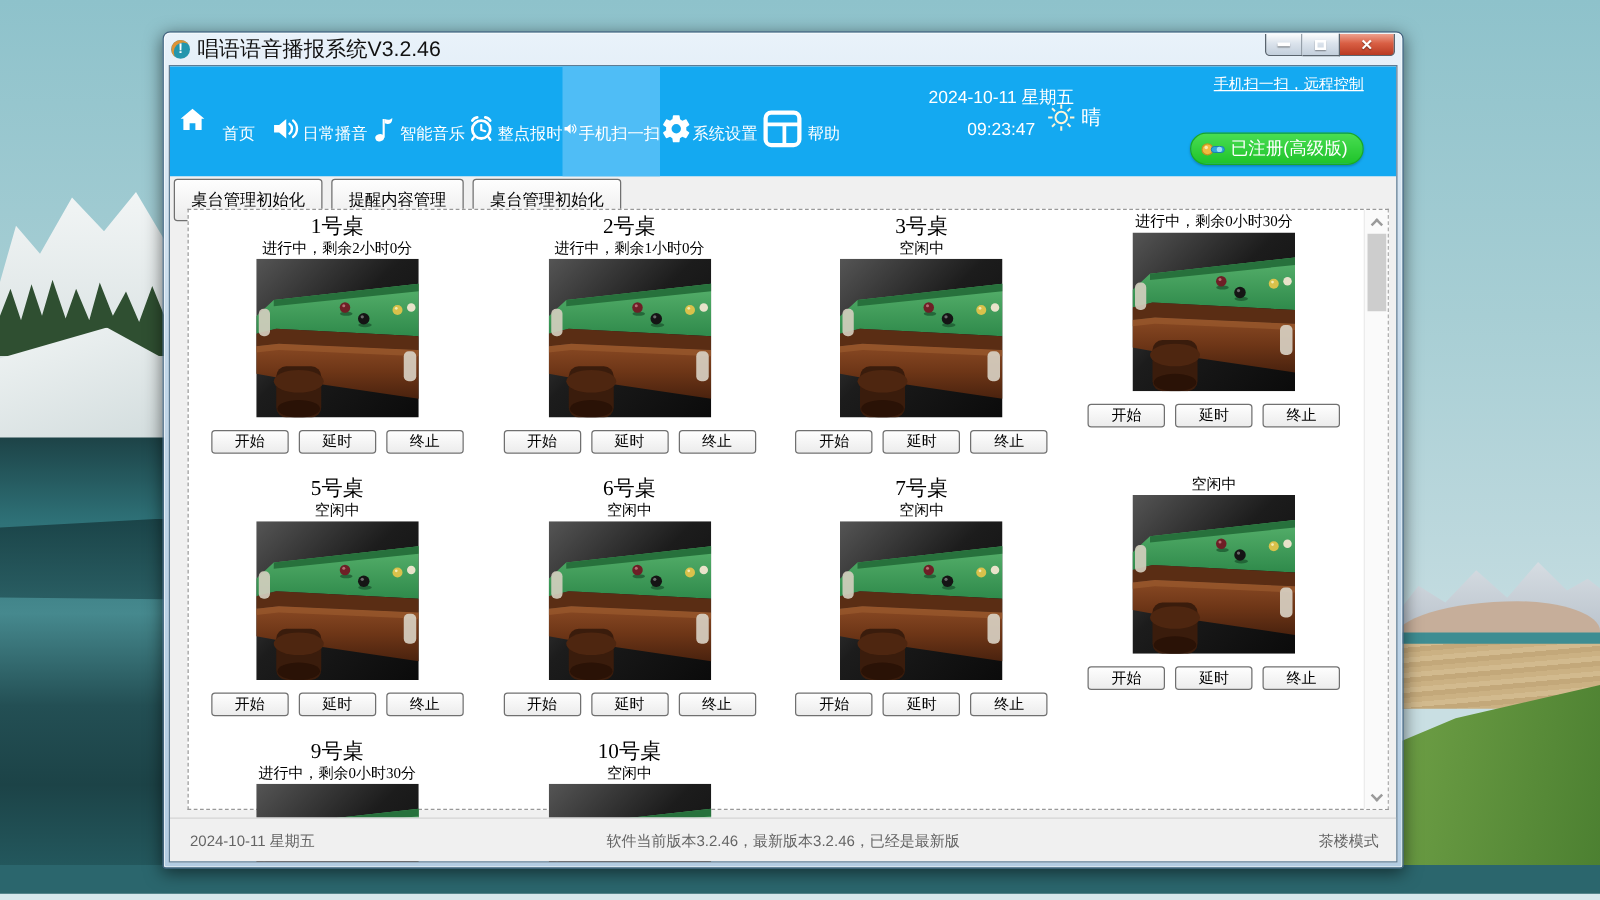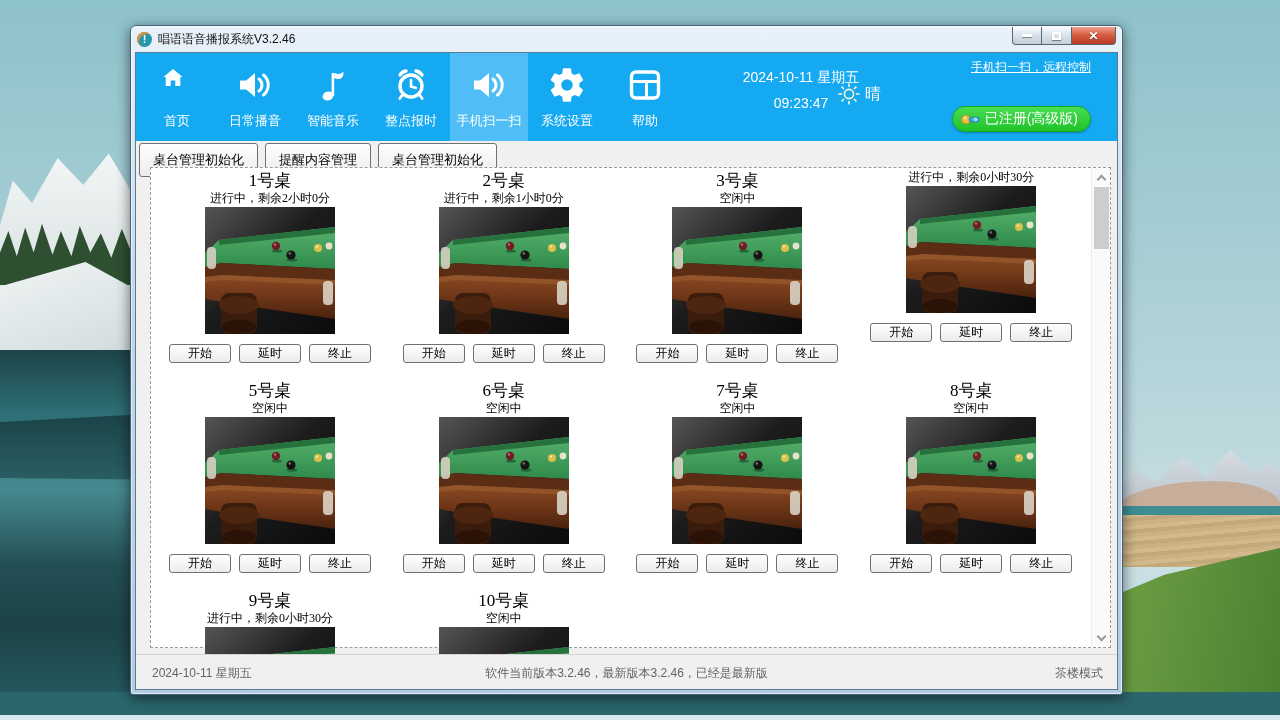--- a/index.html
+++ b/index.html
@@ -36,36 +36,36 @@
   
   #win { position:absolute; left:130px; top:25px; width:993px; height:670px;
     border:1px solid #44637f; border-radius:6px 6px 3px 3px;
     background:linear-gradient(#e9f2fa,#c2d7e9 40%,#b3cce2);
     box-shadow:0 3px 14px rgba(0,0,0,.55), inset 0 0 0 1px rgba(255,255,255,.6); }
   #titlebar { position:absolute; left:6px; right:6px; top:0; height:26px; display:flex; align-items:center; gap:6px; }
   .app-icon { width:15px; height:15px; border-radius:50%;
     background:radial-gradient(circle at 65% 65%,#2396ad 55%,#15707f);
     box-shadow:inset 2px 2px 0 rgba(233,148,48,.95);
     color:#fff; font-size:11px; font-weight:bold; text-align:center; line-height:15px; }
-  .title-text { font-size:12px; color:#111; }
+  .title-text { font-size:17px; color:#111; }
   .winbtns { margin-left:auto; display:flex; margin-top:-6px; }
   .wbtn { height:18px; border:1px solid #5a646e; border-top:none; display:flex; align-items:center; justify-content:center; }
   .wbtn.min { width:30px; background:linear-gradient(#fbfcfd,#dbe3ec 45%,#c3cfdc); border-radius:0 0 0 4px; }
   .wbtn.max { width:30px; background:linear-gradient(#fbfcfd,#dbe3ec 45%,#c3cfdc); border-left:none; }
   .wbtn.close { width:44px; background:linear-gradient(#efa28f,#d95f44 45%,#b93a22); border-left:none; border-radius:0 0 4px 0;
     color:#fff; font-size:12px; font-weight:bold; text-shadow:0 1px 1px rgba(0,0,0,.5); }
   .glyph-min { width:10px; height:3px; background:#fff; box-shadow:0 1px 1px rgba(0,0,0,.4); }
   .glyph-max { width:9px; height:8px; border:2px solid #fff; box-shadow:0 1px 1px rgba(0,0,0,.4); }
 
   #client { position:absolute; left:4px; right:4px; top:26px; bottom:4px; background:#f0f0f0; border:1px solid #5d7b93; overflow:hidden; }
 
   
   #toolbar { position:absolute; left:0; right:0; top:0; height:88px; background:#14a9f1; }
   .nav { position:absolute; left:2px; top:0; height:88px; display:flex; }
-  .nav-item { width:78px; height:88px; display:flex; flex-direction:column; align-items:center; justify-content:flex-start; padding-top:12px; cursor:pointer;text-align:right; }
+  .nav-item { width:78px; height:88px; display:flex; flex-direction:row; align-items:center; justify-content:flex-start; padding-top:12px; cursor:pointer;text-align:right; }
   .nav-item.sel { background:#4fbdf6; }
   .nav-item svg { width:40px; height:40px; }
   .nav-label { color:#fff; font-size:13px; margin-top:7px; white-space:nowrap; }
 
   .dtblock { position:absolute; left:585px; top:16px; width:160px; text-align:center; color:#fff; }
   .dt-date { font-size:14px; }
   .dt-time { font-size:14px; margin-top:8px; }
   .weather { position:absolute; left:700px; top:28px; display:flex; align-items:center; gap:3px; color:#fff; font-size:16px; }
   .remote-link { position:absolute; right:26px; top:6px; color:#fff; font-size:12px; text-decoration:underline; cursor:pointer; }
   .reg-btn { position:absolute; right:26px; top:33px; height:26px; border-radius:14px;
@@ -570,21 +570,20 @@
       <circle cx="124" cy="39" r="3.4" fill="#e9e2ca"></circle>
     </svg>
     <div class="card-btns">
       <div class="cbtn">开始</div>
       <div class="cbtn">延时</div>
       <div class="cbtn">终止</div>
     </div>
   </div>
 
   <div class="card">
-    <div class="card-title">8号桌</div>
     <div class="card-status">空闲中</div>
     <svg class="card-img" viewBox="0 0 130 127">
       <defs>
         <linearGradient id="bgG" x1="0" y1="0" x2="1" y2="1">
           <stop offset="0" stop-color="#555"></stop>
                   <stop offset="0.45" stop-color="#1c1c1c"></stop>
                   <stop offset="1" stop-color="#0b0b0b"></stop>
         </linearGradient>
         <linearGradient id="feltG" x1="0" y1="0" x2="0" y2="1">
           <stop offset="0" stop-color="#57b16c"></stop>

